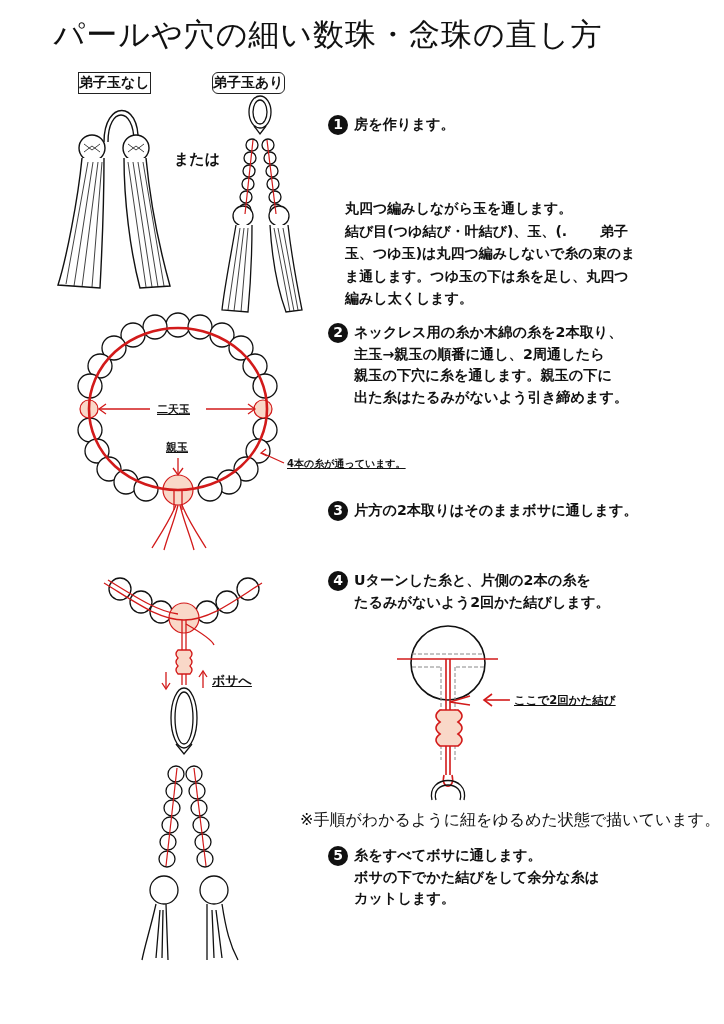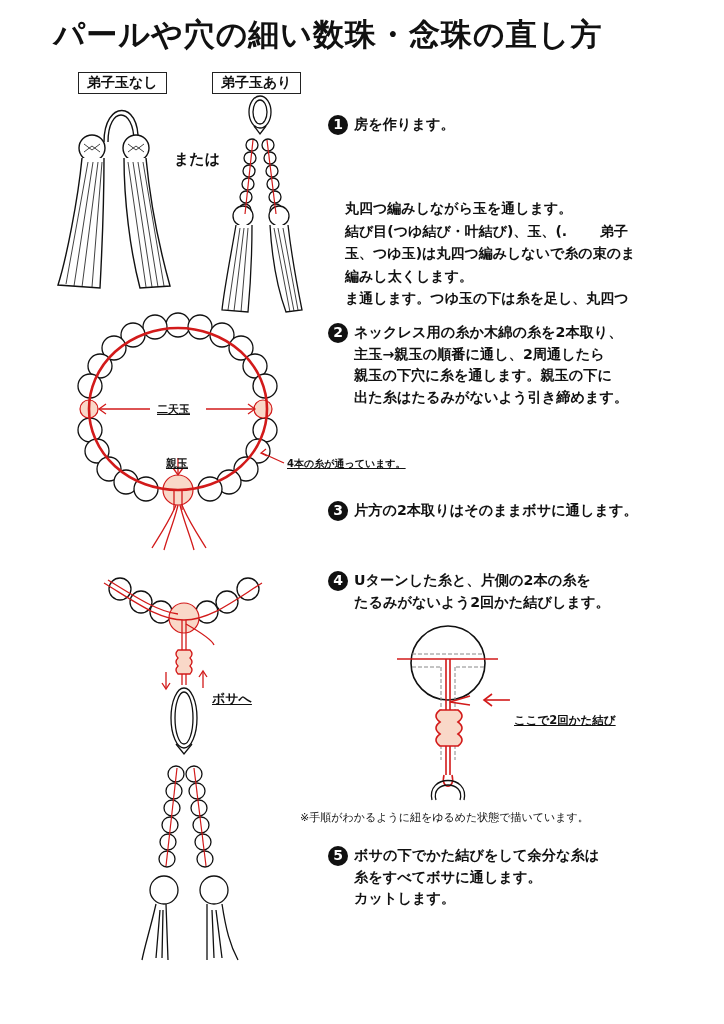--- a/index.html
+++ b/index.html
@@ -1,38 +1,38 @@
 <!DOCTYPE html>
 <html><head>
 <meta charset="utf-8">
 <style>
   html, body { margin: 0; padding: 0; background: #ffffff; }
   body { width: 724px; height: 1024px; position: relative; overflow: hidden;
          font-family: "DejaVu Sans", "Liberation Sans", sans-serif; color: #111; }
   .abs { position: absolute; }
-  .title { left: 0; width: 656px; top: 14px; text-align: center; font-size: 31px; font-weight: bold; letter-spacing: 1px; color:#111; }
-  .label-box { border: 1.5px solid #222; font-size: 14px; font-weight: bold; padding: 1px 8px; background:#fff; white-space: nowrap; }
+  .title { left: 0; width: 656px; top: 14px; text-align: center; font-size: 31px; font-weight: normal; letter-spacing: 1px; color:#111; }
+  .label-box { border: 1.5px solid #222; font-size: 14px; font-weight: bold; padding: 1px 0; background:#fff; white-space: nowrap; }
   .mataha { font-size: 15px; font-weight: bold; }
   .step { font-size: 14.2px; font-weight: bold; line-height: 21.5px; white-space: nowrap; }
   .step-head { display: flex; align-items: flex-start; }
   .num { width: 20px; height: 20px; border-radius: 50%; background: #111; color: #fff; font-size: 14px; font-weight: bold;
          display: inline-flex; align-items: center; justify-content: center; margin-right: 6px; flex: 0 0 20px; margin-top: 1px; }
   .step-lines { display: block; }
   .para { font-size: 14px; font-weight: bold; line-height: 22.5px; white-space: nowrap; margin-top: 40px; }
-  .note { font-size: 11px; white-space: nowrap; }
+  .note { font-size: 16px; white-space: nowrap; }
   .small-label { font-size: 11px; font-weight: bold; white-space: nowrap; text-decoration: underline; }
   svg { position: absolute; overflow: visible; }
 </style>
 </head>
 <body>
 
 <div class="abs title">パールや穴の細い数珠・念珠の直し方</div>
 
 <div class="abs label-box" style="left:78px; top:72px;">弟子玉なし</div>
-<div class="abs label-box" style="left:212px; top:72px;">弟子玉あり</div>
+<div class="abs label-box" style="left:212px; top:72px;border-radius:6px;">弟子玉あり</div>
 <div class="abs mataha" style="left:174px; top:150px;text-align:center;">または</div>
 
 <svg style="left:0;top:0;" width="724" height="1024">
   <g fill="none" stroke="#111" stroke-width="1.4">
 
     <path d="M104 142 C 104 100, 140 100, 138 142"></path>
     <path d="M108 142 C 108 106, 134 106, 134 142"></path>
 
     <circle cx="92" cy="148" r="13" fill="#fff"></circle>
     <circle cx="136" cy="148" r="13" fill="#fff"></circle>
@@ -83,22 +83,22 @@
 <div class="abs step" style="left:328px; top:114px;">
   <div class="step-head">
     <span class="num">1</span>
     <span>房を作ります。</span>
   </div>
 </div>
 <div class="abs para" style="left:345px; top:157px;">
   <div>丸四つ編みしながら玉を通します。</div>
   <div>結び目(つゆ結び・叶結び)、玉、(.　　 弟子</div>
   <div>玉、つゆ玉)は丸四つ編みしないで糸の束のま</div>
+  <div>ま通します。つゆ玉の下は糸を足し、丸四つ</div>
   <div>編みし太くします。</div>
-  <div>ま通します。つゆ玉の下は糸を足し、丸四つ</div>
 </div>
 
 <svg style="left:0;top:0;" width="724" height="1024">
   <g fill="#fff" stroke="#111" stroke-width="1.3">
     <circle cx="178" cy="325" r="12"></circle>
       <circle cx="155" cy="327" r="12"></circle>
       <circle cx="200" cy="327" r="12"></circle>
     <circle cx="133" cy="335" r="12"></circle>
       <circle cx="222" cy="335" r="12"></circle>
     <circle cx="114" cy="348" r="12"></circle>
@@ -138,21 +138,21 @@
     <path d="M248 404 l7 5 l-7 5"></path>
 
     <line x1="178" y1="458" x2="178" y2="474"></line>
     <path d="M173 468 l5 7 l5 -7"></path>
 
     <line x1="284" y1="463" x2="262" y2="453"></line>
     <path d="M266 449 l-5 4 l6 3"></path>
   </g>
 </svg>
 <div class="abs small-label" style="left:157px; top:402px;">二天玉</div>
-<div class="abs small-label" style="left:166px; top:456px;text-align:center;">親玉</div>
+<div class="abs small-label" style="left:166px; top:440px;text-align:center;">親玉</div>
 <div class="abs small-label" style="left:287px; top:457px; font-size:10px;">4本の糸が通っています。</div>
 
 <div class="abs step" style="left:328px; top:322px;">
   <div class="step-head">
     <span class="num">2</span>
     <span class="step-lines">
       <div>ネックレス用の糸か木綿の糸を2本取り、</div>
       <div>主玉→親玉の順番に通し、2周通したら</div>
       <div>親玉の下穴に糸を通します。親玉の下に</div>
       <div>出た糸はたるみがないよう引き締めます。</div>
@@ -224,21 +224,21 @@
     <path d="M156 904 C 150 930, 145 945, 142 960 M166 904 L 168 960 M160 910 L 156 958 M163 910 L 162 958"></path>
     <path d="M207 904 L 207 960 M222 904 C 226 930, 230 945, 238 960 M212 910 L 214 958 M216 910 L 222 958"></path>
   </g>
   <g stroke="#d21a1a" stroke-width="1.2">
     <line x1="177" y1="768" x2="166" y2="866"></line>
     <line x1="194" y1="768" x2="206" y2="866"></line>
   </g>
 </svg>
 <div class="abs" style="left:162px; top:672px; color:#d21a1a; font-size:0;">↓</div>
 <div class="abs" style="left:199px; top:672px; color:#d21a1a; font-size:0;">↑</div>
-<div class="abs small-label" style="left:212px; top:672px; font-size:13px;margin-top:18px;">ボサへ</div>
+<div class="abs small-label" style="left:212px; top:672px; font-size:13px;">ボサへ</div>
 
 <svg style="left:0;top:0;" width="724" height="1024">
   <circle cx="448" cy="663" r="37" fill="#fff" stroke="#111" stroke-width="1.6"></circle>
   <g stroke="#888" stroke-width="1" stroke-dasharray="4 2" fill="none">
     <line x1="412" y1="654" x2="484" y2="654"></line>
     <line x1="412" y1="667" x2="440" y2="667"></line>
     <line x1="456" y1="667" x2="484" y2="667"></line>
     <line x1="441" y1="667" x2="441" y2="760"></line>
     <line x1="455" y1="667" x2="455" y2="760"></line>
   </g>
@@ -250,26 +250,26 @@
     <path d="M440 710 q-8 6 0 12 q-8 6 0 12 q-8 6 0 12 l18 0 q8 -6 0 -12 q8 -6 0 -12 q8 -6 0 -12 z" fill="#f9d8c8"></path>
     <path d="M444 775 C 440 790, 456 790, 452 775"></path>
     <line x1="484" y1="700" x2="510" y2="700"></line>
     <path d="M492 694 l-8 6 l8 6"></path>
   </g>
   <g stroke="#111" stroke-width="1.3" fill="none">
     <path d="M436 800 C 430 780, 466 780, 460 800"></path>
     <path d="M432 800 C 426 774, 470 774, 464 800"></path>
   </g>
 </svg>
-<div class="abs small-label" style="left:514px; top:693px; font-size:11.5px;margin-top:20px;">ここで2回かた結び</div>
+<div class="abs small-label" style="left:514px; top:693px; font-size:11.5px;">ここで2回かた結び</div>
 
 <div class="abs note" style="left:300px; top:810px;">※手順がわかるように紐をゆるめた状態で描いています。</div>
 
 <div class="abs step" style="left:328px; top:845px;">
   <div class="step-head">
     <span class="num">5</span>
     <span class="step-lines">
+      <div>糸をすべてボサに通します。</div>
       <div>ボサの下でかた結びをして余分な糸は</div>
-      <div>糸をすべてボサに通します。</div>
       <div>カットします。</div>
     </span>
   </div>
 </div>
 
 </body></html>

